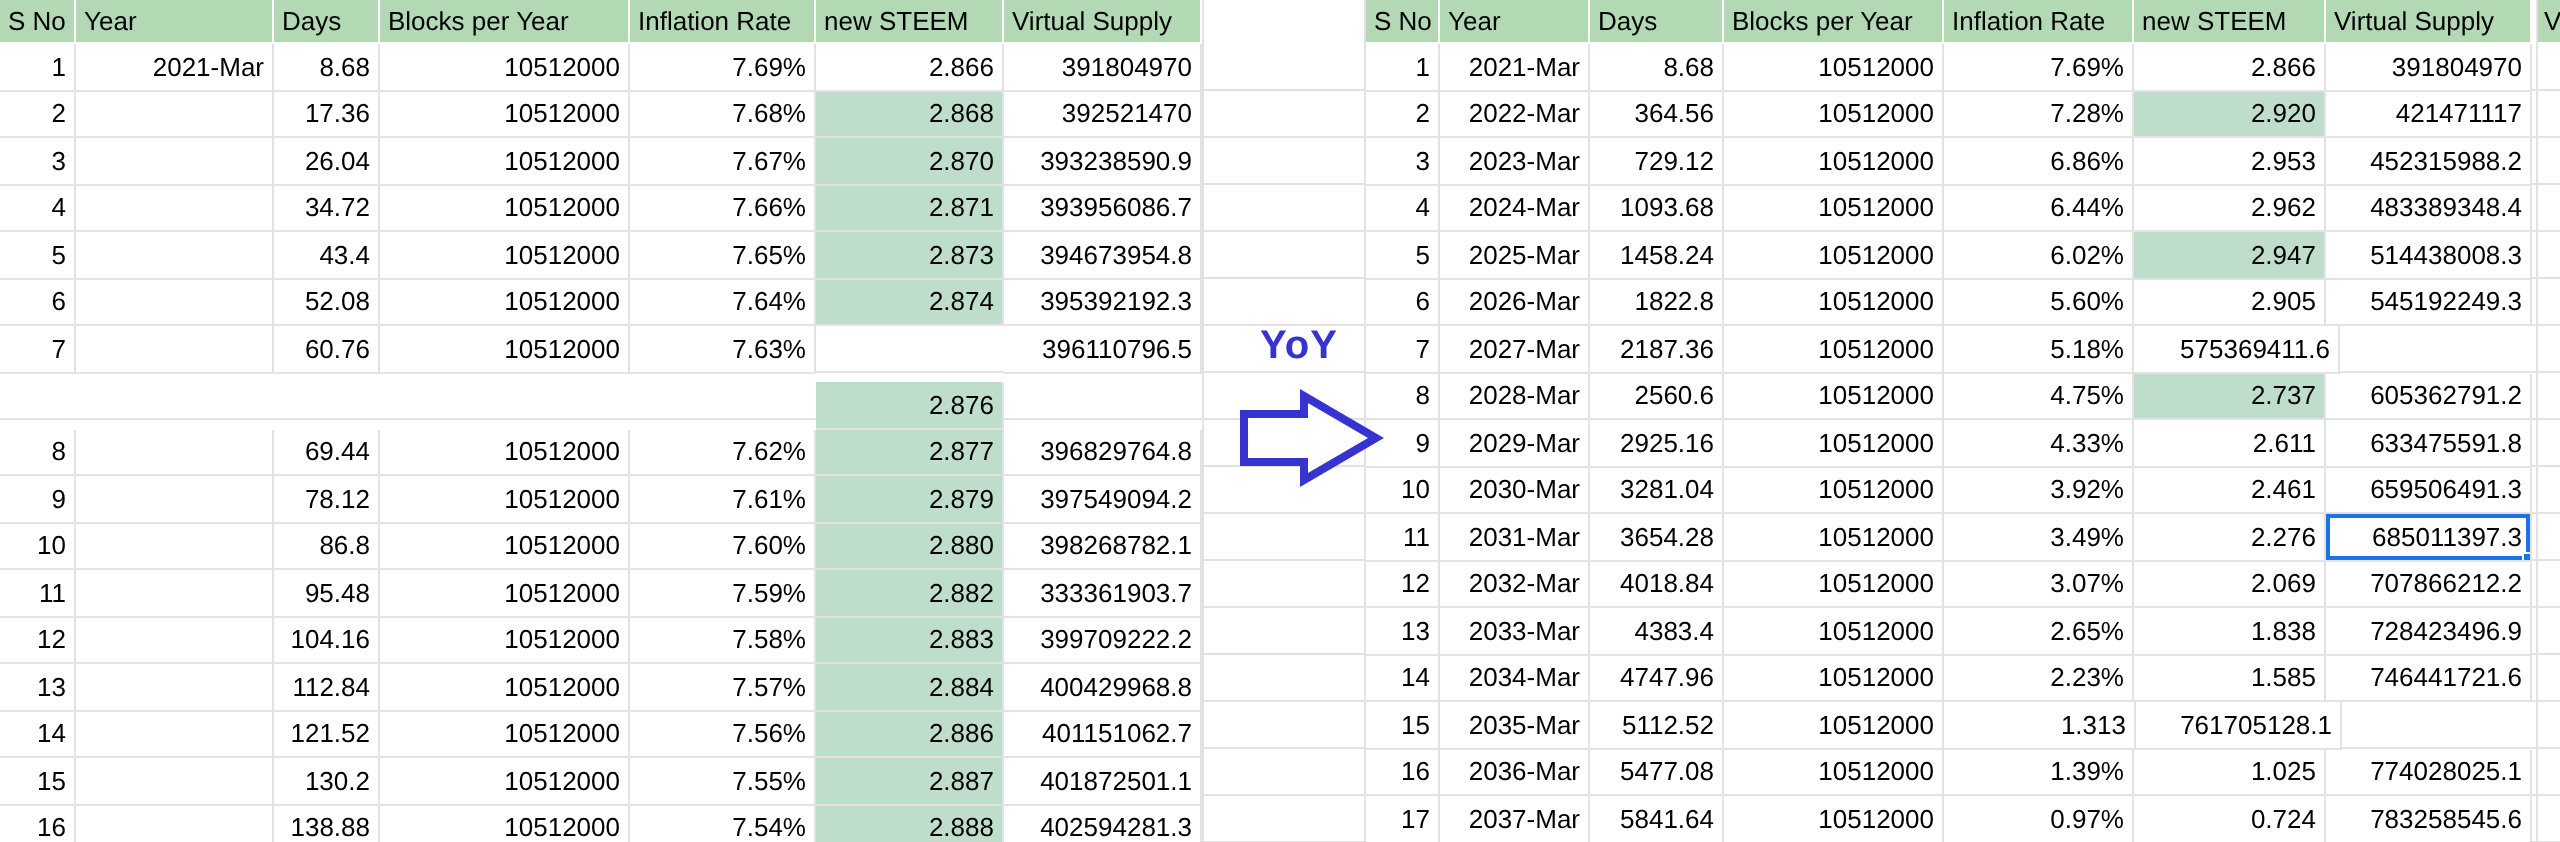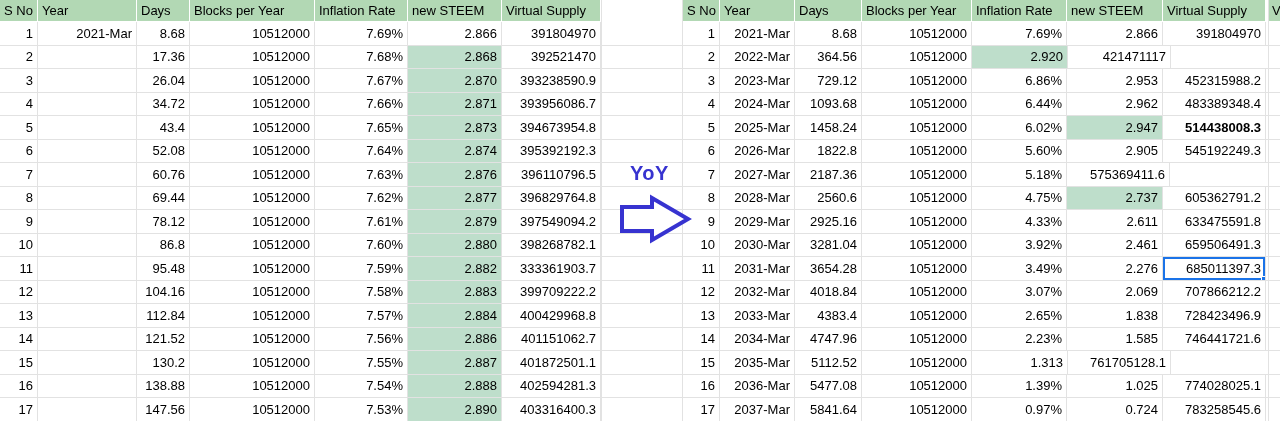--- a/index.html
+++ b/index.html
@@ -129,21 +129,21 @@
         <div class="cell" style="width: 93px;">7.64%</div>
         <div class="cell hl" style="width: 94px;">2.874</div>
         <div class="cell" style="width: 99px;">395392192.3</div>
       </div>
       <div class="row">
         <div class="cell" style="width: 38px;">7</div>
         <div class="cell" style="width: 99px;"></div>
         <div class="cell" style="width: 53px;">60.76</div>
         <div class="cell" style="width: 125px;">10512000</div>
         <div class="cell" style="width: 93px;">7.63%</div>
-        <div class="cell hl" style="width: 94px;">2.876</div>
+        <div class="cell hl" style="width: 94px; margin-top: 28px;">2.876</div>
         <div class="cell" style="width: 99px;">396110796.5</div>
       </div>
       <div class="row">
         <div class="cell" style="width: 38px;">8</div>
         <div class="cell" style="width: 99px;"></div>
         <div class="cell" style="width: 53px;">69.44</div>
         <div class="cell" style="width: 125px;">10512000</div>
         <div class="cell" style="width: 93px;">7.62%</div>
         <div class="cell hl" style="width: 94px;">2.877</div>
         <div class="cell" style="width: 99px;">396829764.8</div>
@@ -255,20 +255,21 @@
         <div class="cell" style="width: 110px;">10512000</div>
         <div class="cell" style="width: 95px;">7.69%</div>
         <div class="cell" style="width: 96px;">2.866</div>
         <div class="cell" style="width: 103px;">391804970</div>
       </div>
       <div class="row">
         <div class="cell" style="width: 37px;">2</div>
         <div class="cell" style="width: 75px;">2022-Mar</div>
         <div class="cell" style="width: 67px;">364.56</div>
         <div class="cell" style="width: 110px;">10512000</div>
+        <div class="cell" style="width: 95px;">7.28%</div>
         <div class="cell hl" style="width: 96px;">2.920</div>
         <div class="cell" style="width: 103px;">421471117</div>
       </div>
       <div class="row">
         <div class="cell" style="width: 37px;">3</div>
         <div class="cell" style="width: 75px;">2023-Mar</div>
         <div class="cell" style="width: 67px;">729.12</div>
         <div class="cell" style="width: 110px;">10512000</div>
         <div class="cell" style="width: 95px;">6.86%</div>
         <div class="cell" style="width: 96px;">2.953</div>
@@ -283,21 +284,21 @@
         <div class="cell" style="width: 96px;">2.962</div>
         <div class="cell" style="width: 103px;">483389348.4</div>
       </div>
       <div class="row">
         <div class="cell" style="width: 37px;">5</div>
         <div class="cell" style="width: 75px;">2025-Mar</div>
         <div class="cell" style="width: 67px;">1458.24</div>
         <div class="cell" style="width: 110px;">10512000</div>
         <div class="cell" style="width: 95px;">6.02%</div>
         <div class="cell hl" style="width: 96px;">2.947</div>
-        <div class="cell" style="width: 103px; font-weight: bold;">514438008.3</div>
+        <div class="cell" style="width: 103px;">514438008.3</div>
       </div>
       <div class="row">
         <div class="cell" style="width: 37px;">6</div>
         <div class="cell" style="width: 75px;">2026-Mar</div>
         <div class="cell" style="width: 67px;">1822.8</div>
         <div class="cell" style="width: 110px;">10512000</div>
         <div class="cell" style="width: 95px;">5.60%</div>
         <div class="cell" style="width: 96px;">2.905</div>
         <div class="cell" style="width: 103px;">545192249.3</div>
       </div>

